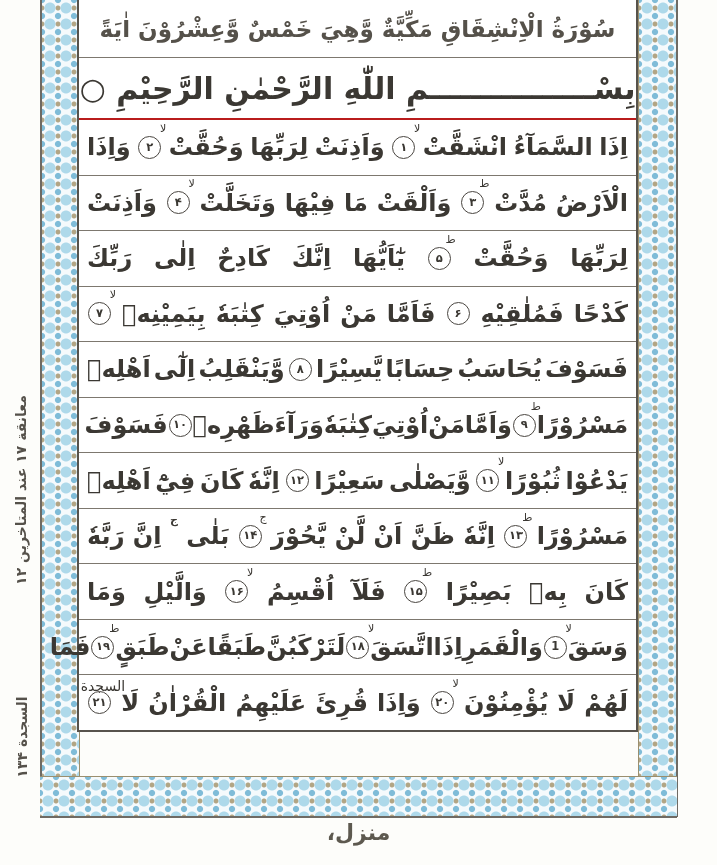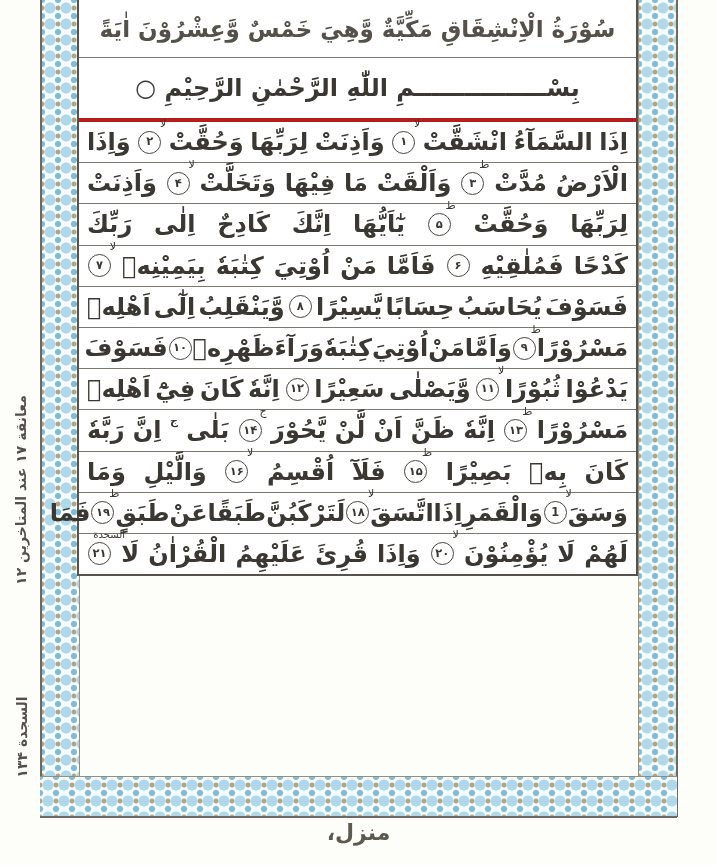--- a/index.html
+++ b/index.html
@@ -31,42 +31,42 @@
     left:638px;top:0;width:37px;height:817px;
     border-right:2px solid #6e6a63;border-left:1px solid #9b8f6e;
   }
   .strip-bottom{
     left:40px;top:776px;width:637px;height:39px;
     border-bottom:2px solid #6e6a63;border-top:1px solid #9b8f6e;
   }
 
   
   .content{
-    position:absolute;left:77px;top:0;width:561px;height:576px;
+    position:absolute;left:77px;top:0;width:561px;height:732px;
     background:#ffffff;
     border-left:2px solid #57534c;
     border-right:2px solid #57534c;
     border-bottom:2px solid #57534c;
     box-sizing:border-box;
     display:flex;flex-direction:column;
     color:#3b3833;
   }
   .surah-header{
     height:57px;flex:0 0 57px;
     border-bottom:1px solid #7d786f;
     display:flex;align-items:center;justify-content:center;
     font-size:23px;font-weight:bold;
     letter-spacing:-1px;
     color:#55514a;
   }
   .bismillah{
     height:60px;flex:0 0 60px;
-    border-bottom:4px solid #b91c1c;
+    border-bottom:2px solid #b91c1c;
     display:flex;align-items:center;justify-content:center;
-    font-size:24px;font-weight:bold;
+    font-size:30px;font-weight:bold;
     color:#3b3833;
     white-space:nowrap;
   }
   .lines{flex:1;display:flex;flex-direction:column;}
   .qline{
     flex:1;
     display:flex;align-items:center;justify-content:space-between;
     flex-wrap:nowrap;
     direction:rtl;
     padding:0 8px;
@@ -84,21 +84,21 @@
     border:1.5px solid #4a4641;border-radius:50%;
     display:flex;align-items:center;justify-content:center;
     font-size:11.5px;font-weight:bold;line-height:1;
     background:#fff;
   }
   .ayah .waqf{
     position:absolute;top:-13px;right:-5px;
     font-size:11px;font-weight:normal;line-height:1;
     white-space:nowrap;
   }
-  .ayah .waqf.long{font-size:10px;top:-12px;right:-14px;margin-left:8px;}
+  .ayah .waqf.long{font-size:14px;top:-12px;right:-14px;margin-left:8px;}
   .swaqf{
     font-size:11px;font-weight:bold;
     align-self:flex-start;margin-top:4px;
   }
 
   
   .margin-note{
     position:absolute;
     white-space:nowrap;
     font-size:14px;font-weight:bold;color:#55514a;

